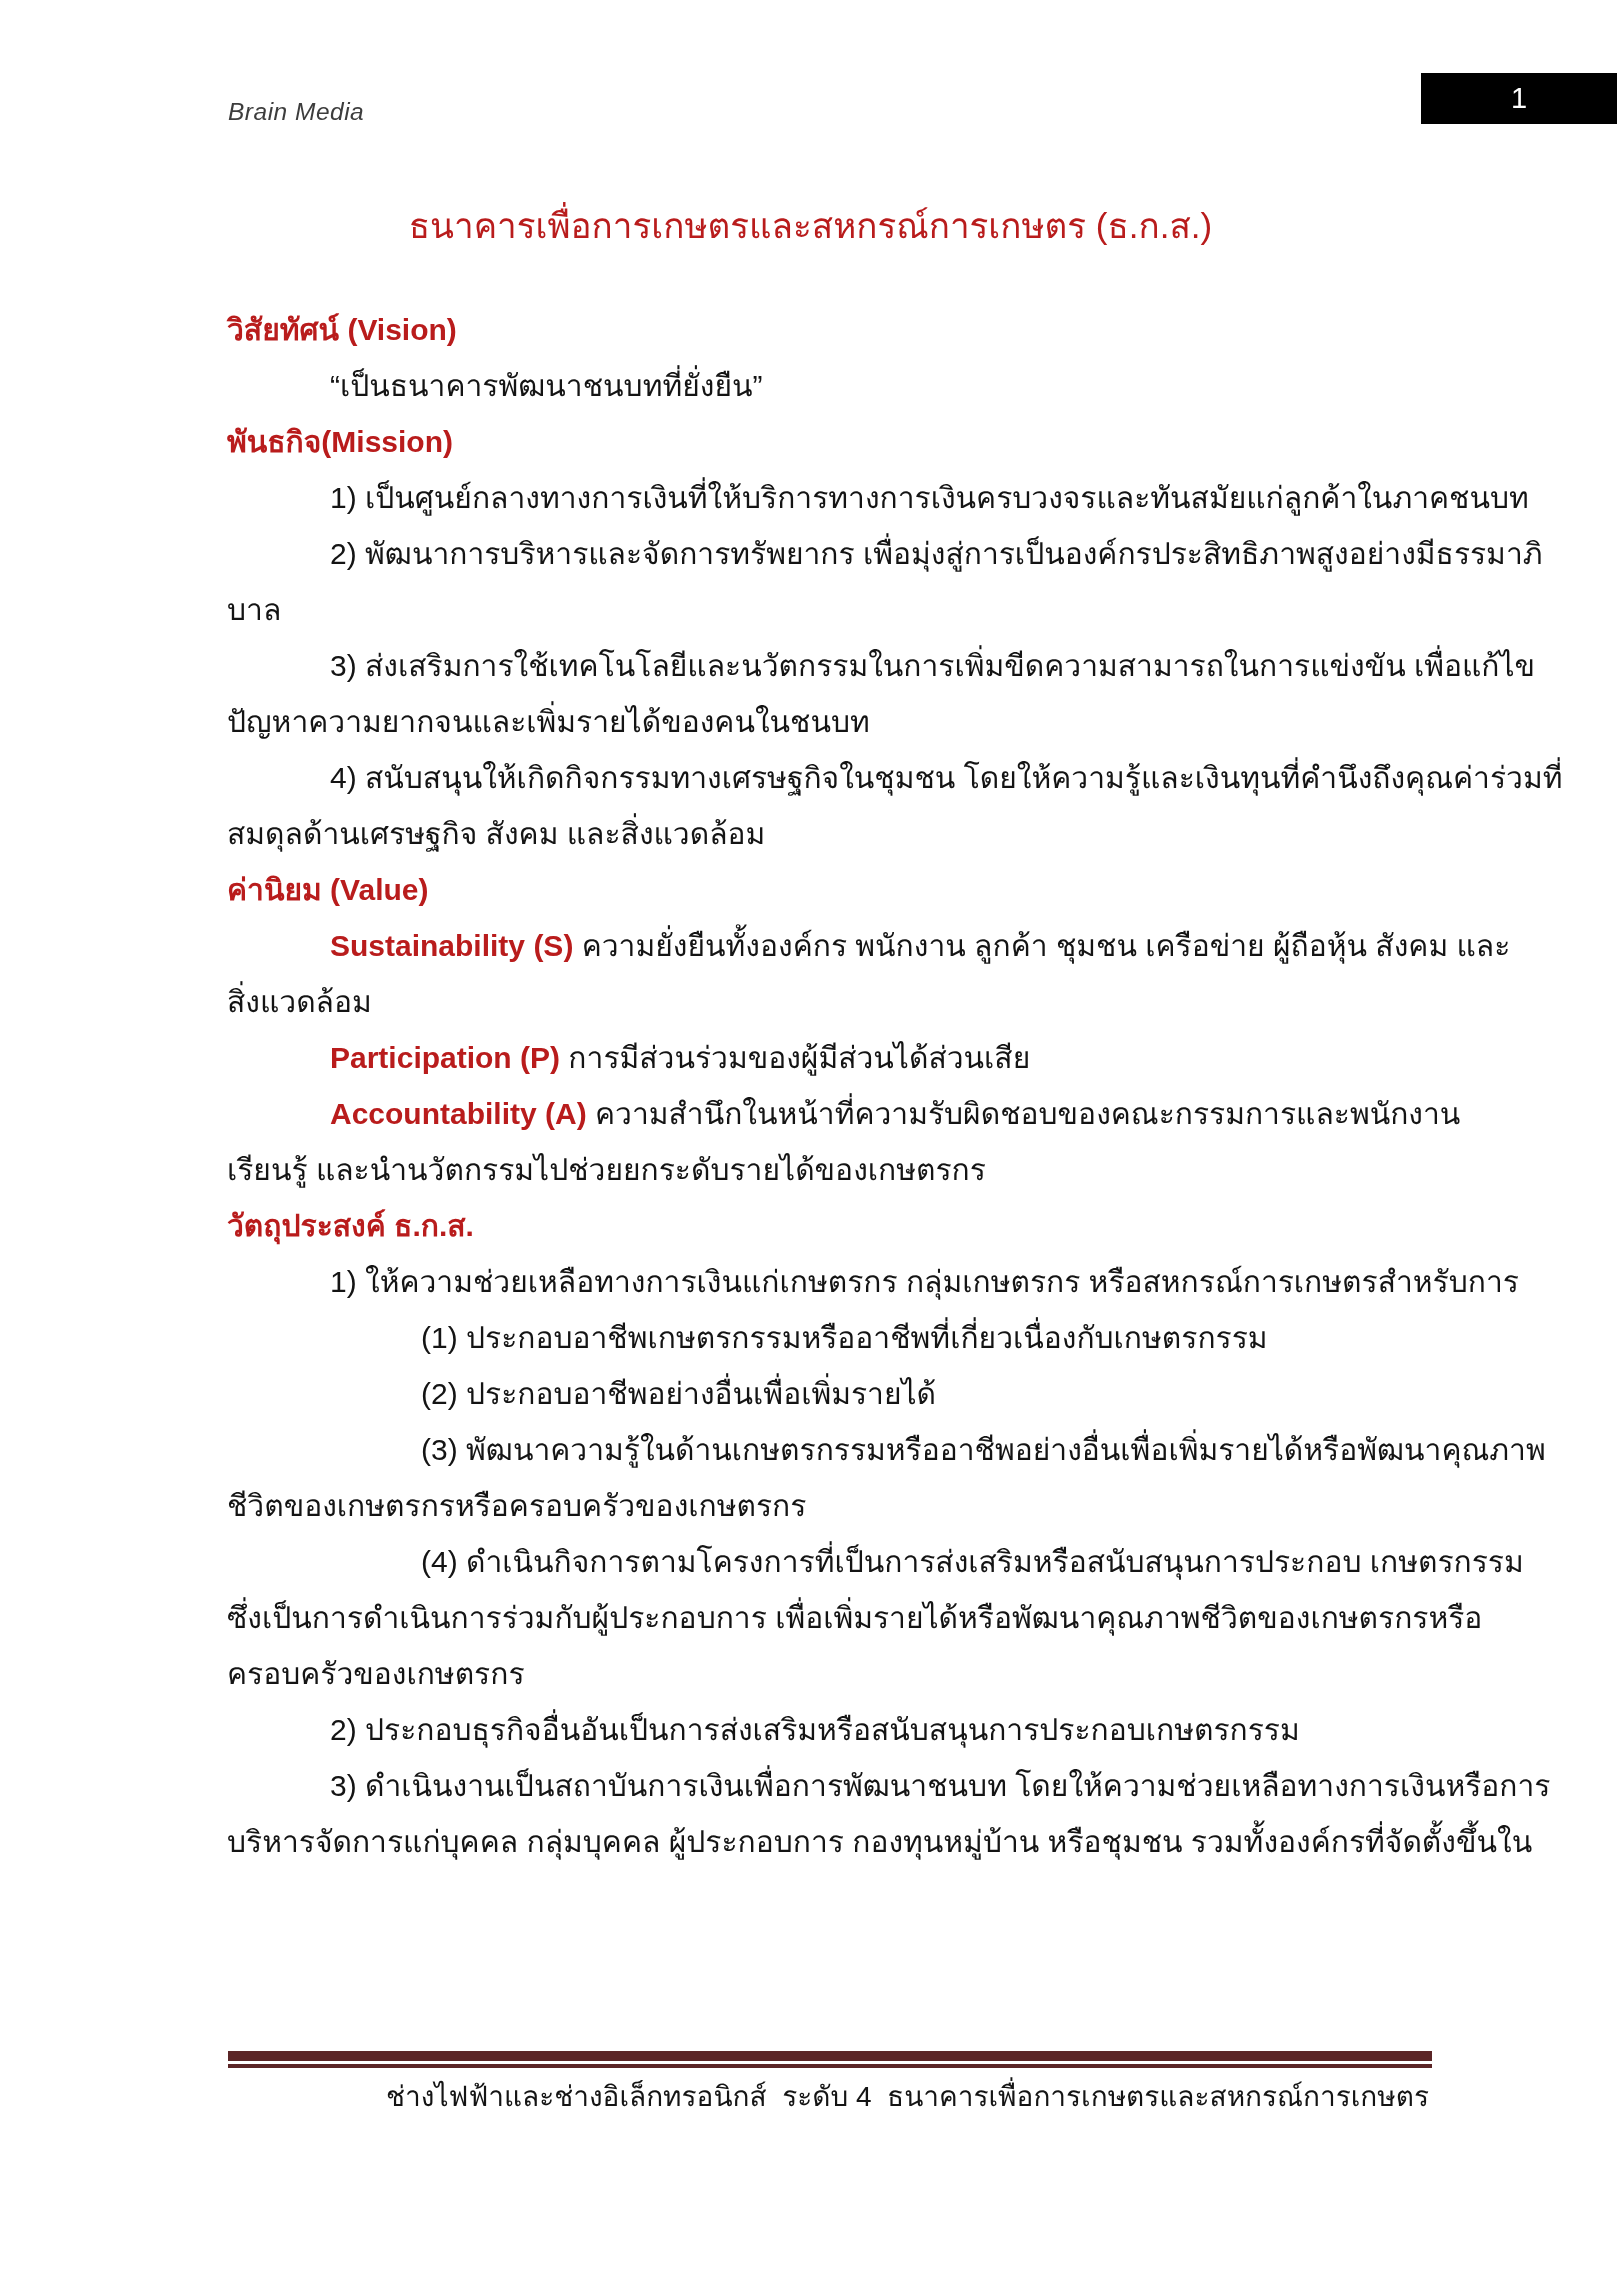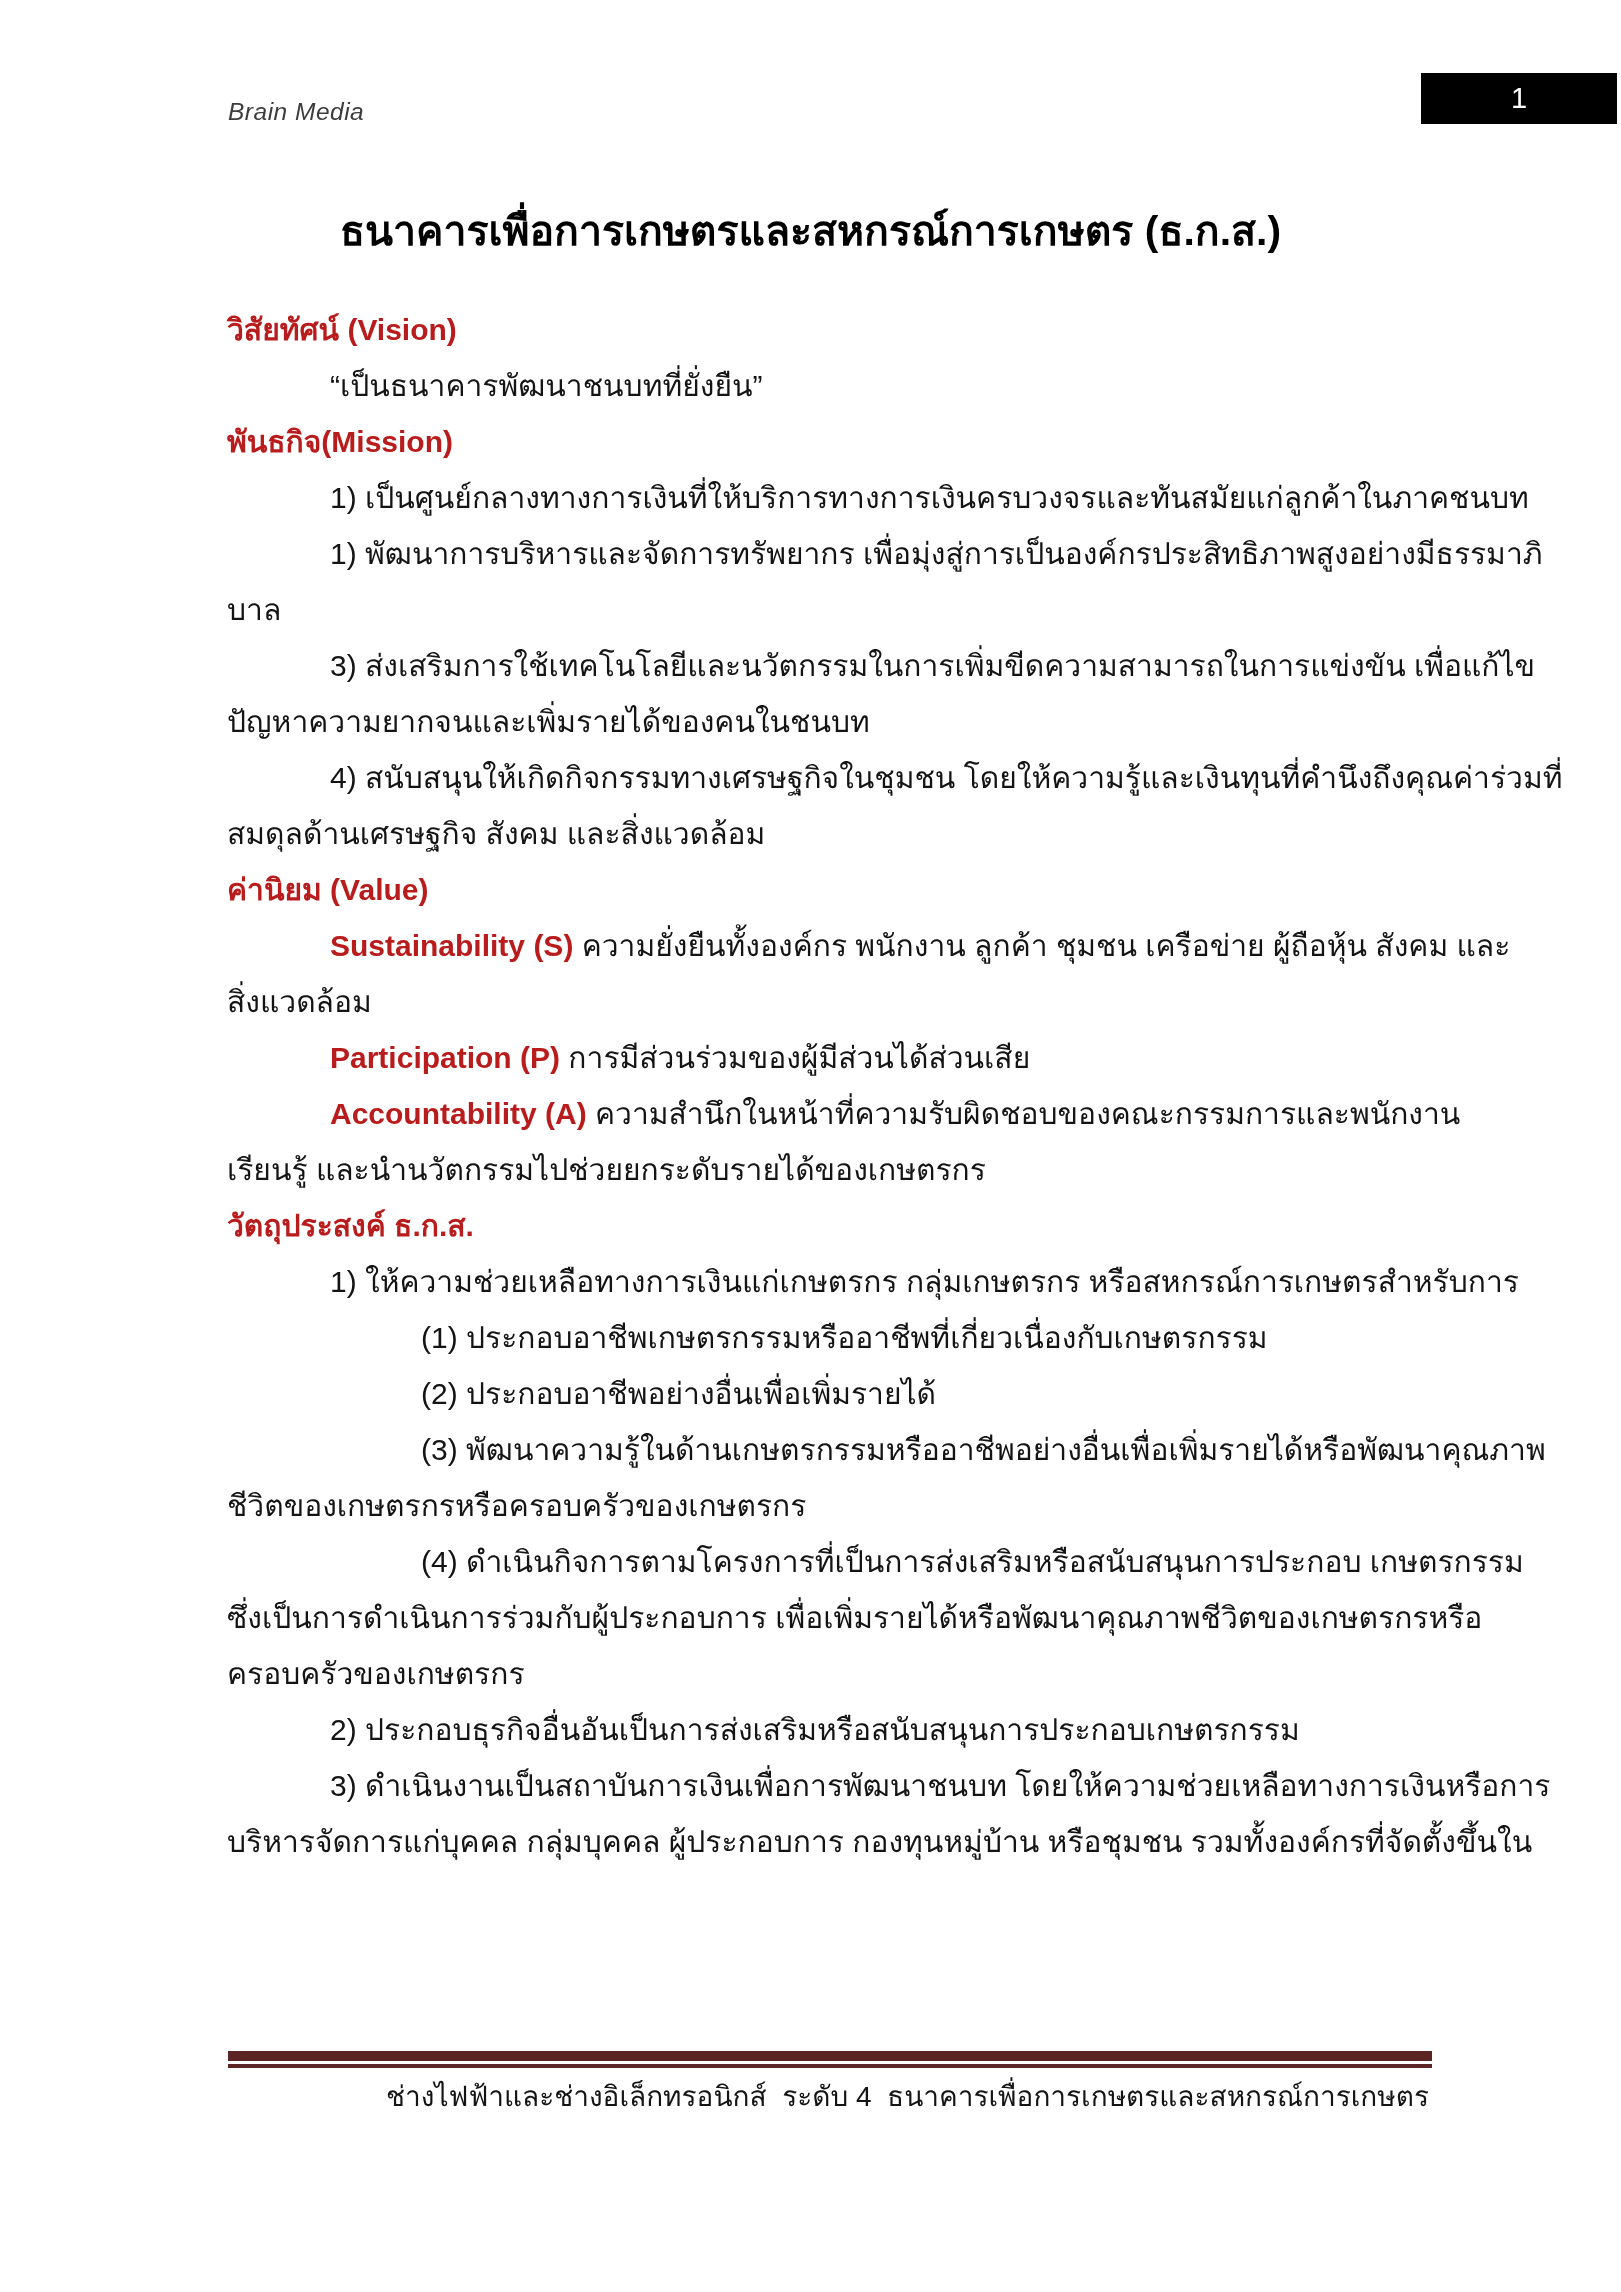--- a/index.html
+++ b/index.html
@@ -12,21 +12,21 @@
     letter-spacing:0.5px;
     font-style:italic;
   }
   .pagenum-box{
     position:absolute;left:1421px;top:73px;width:196px;height:51px;
     background:#000000;color:#ffffff;display:flex;align-items:center;
     justify-content:center;font-size:29px;
   }
   .doc-title{
     position:absolute;left:0;right:0;top:198px;text-align:center;
-    font-weight:bold;font-size:41px;color:#000000;white-space:nowrap;
+    font-weight:normal;font-size:35px;color:#b91c1c;white-space:nowrap;
   }
   .body-block{
     position:absolute;left:227px;top:302px;width:1215px;
     font-size:30px;line-height:56px;
   }
   .ln{white-space:pre;}
   .i1{padding-left:103px;}
   .i2{padding-left:194px;}
   .heading,.b{font-weight:bold;color:#b91c1c;}
   .footer-rule{position:absolute;left:228px;top:2051px;width:1204px;}
@@ -48,21 +48,21 @@
     <span>1</span>
   </div>
 
   <div class="doc-title">ธนาคารเพื่อการเกษตรและสหกรณ์การเกษตร (ธ.ก.ส.)</div>
 
   <div class="body-block">
     <div class="ln heading"><span class="b">วิสัยทัศน์ (Vision)</span></div>
     <div class="ln i1"><span>“เป็นธนาคารพัฒนาชนบทที่ยั่งยืน”</span></div>
     <div class="ln heading"><span class="b">พันธกิจ(Mission)</span></div>
     <div class="ln i1"><span>1) เป็นศูนย์กลางทางการเงินที่ให้บริการทางการเงินครบวงจรและทันสมัยแก่ลูกค้าในภาคชนบท</span></div>
-    <div class="ln i1"><span>1) พัฒนาการบริหารและจัดการทรัพยากร เพื่อมุ่งสู่การเป็นองค์กรประสิทธิภาพสูงอย่างมีธรรมาภิ</span></div>
+    <div class="ln i1"><span>2) พัฒนาการบริหารและจัดการทรัพยากร เพื่อมุ่งสู่การเป็นองค์กรประสิทธิภาพสูงอย่างมีธรรมาภิ</span></div>
     <div class="ln"><span>บาล</span></div>
     <div class="ln i1"><span>3) ส่งเสริมการใช้เทคโนโลยีและนวัตกรรมในการเพิ่มขีดความสามารถในการแข่งขัน เพื่อแก้ไข</span></div>
     <div class="ln"><span>ปัญหาความยากจนและเพิ่มรายได้ของคนในชนบท</span></div>
     <div class="ln i1"><span>4) สนับสนุนให้เกิดกิจกรรมทางเศรษฐกิจในชุมชน โดยให้ความรู้และเงินทุนที่คำนึงถึงคุณค่าร่วมที่</span></div>
     <div class="ln"><span>สมดุลด้านเศรษฐกิจ สังคม และสิ่งแวดล้อม</span></div>
     <div class="ln heading"><span class="b">ค่านิยม (Value)</span></div>
     <div class="ln i1"><span class="b">Sustainability (S)</span><span> ความยั่งยืนทั้งองค์กร พนักงาน ลูกค้า ชุมชน เครือข่าย ผู้ถือหุ้น สังคม และ</span></div>
     <div class="ln"><span>สิ่งแวดล้อม</span></div>
     <div class="ln i1"><span class="b">Participation (P)</span><span> การมีส่วนร่วมของผู้มีส่วนได้ส่วนเสีย</span></div>
     <div class="ln i1"><span class="b">Accountability (A)</span><span> ความสำนึกในหน้าที่ความรับผิดชอบของคณะกรรมการและพนักงาน</span></div>

